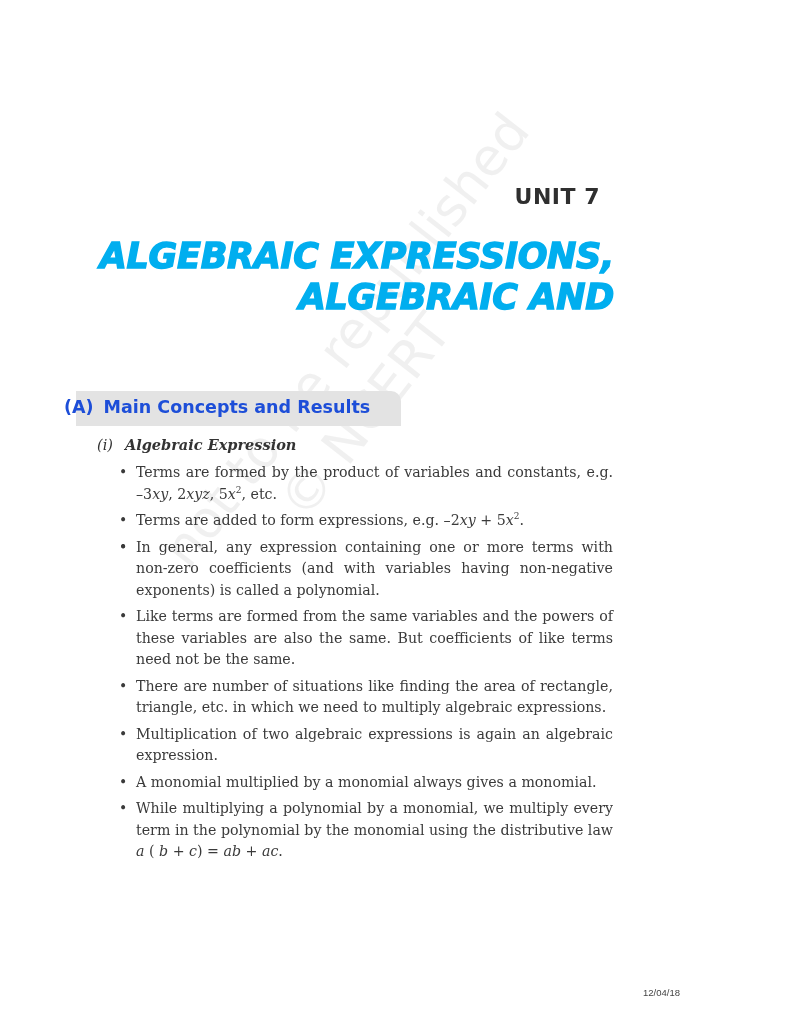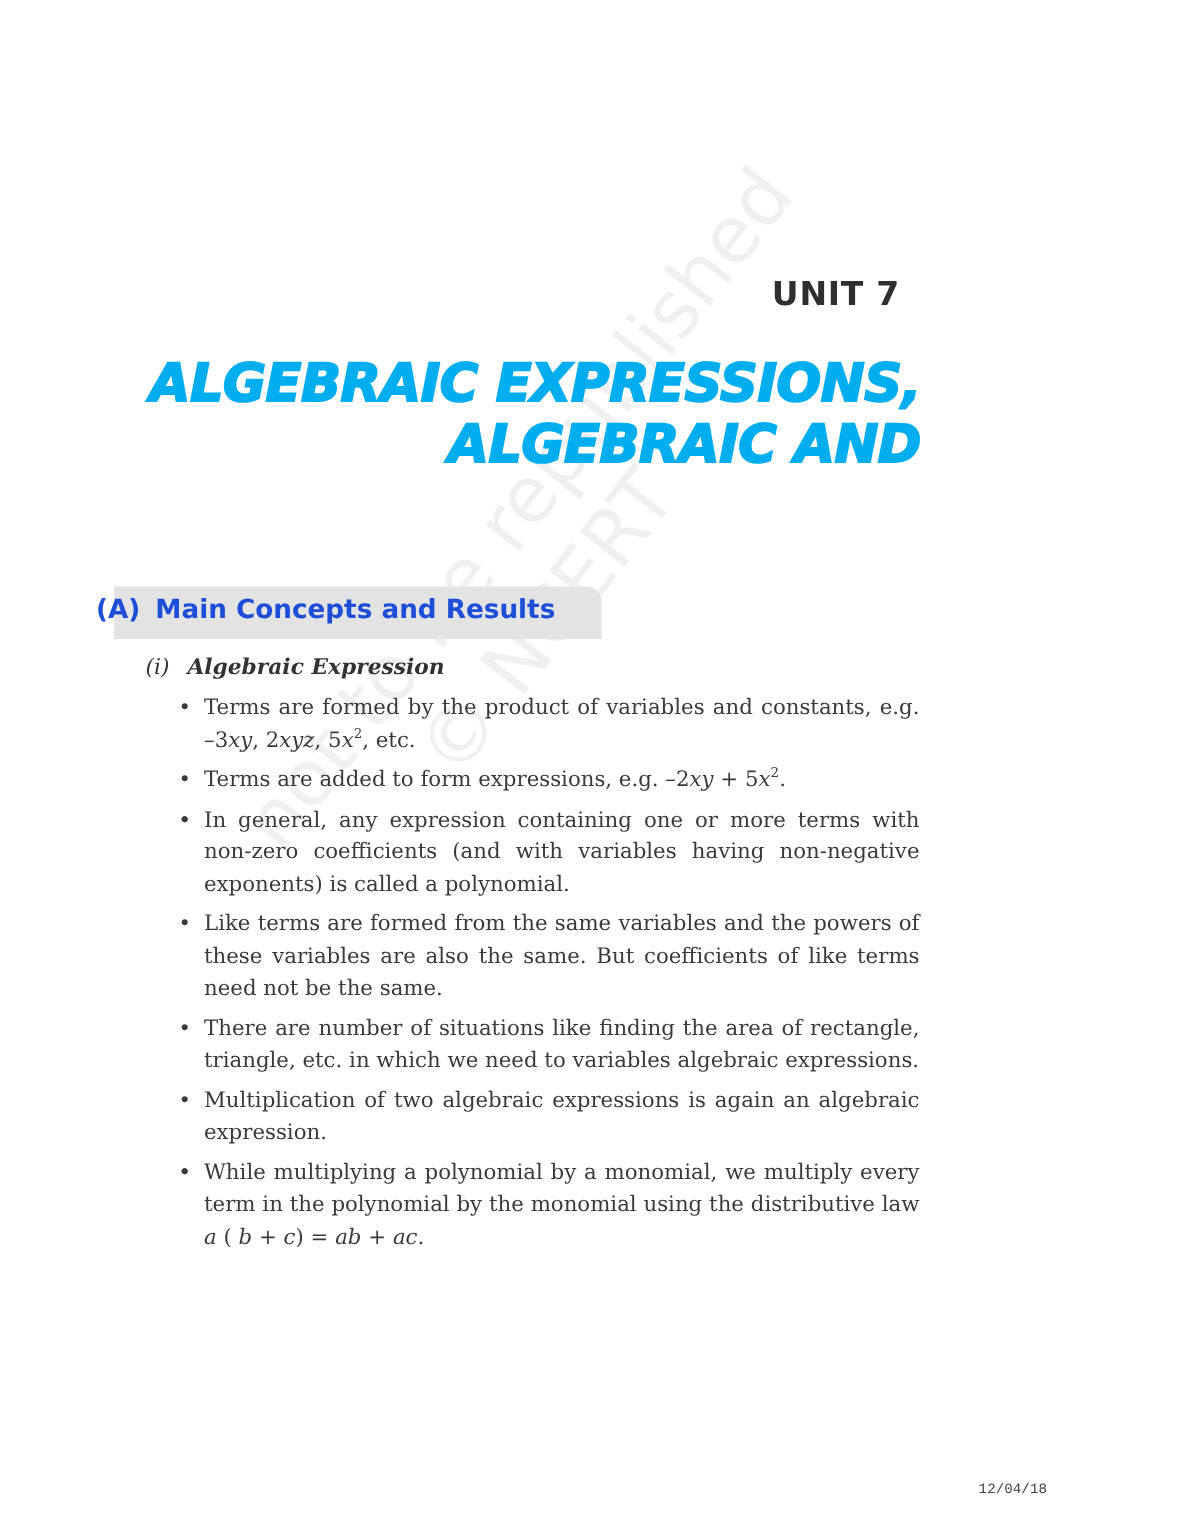--- a/index.html
+++ b/index.html
@@ -47,22 +47,22 @@
   }
   .it { font-style: italic; }
   sup { font-size: 9px; line-height: 0; }
   .watermark {
     position: absolute; left: 150px; top: 540px; transform: rotate(-52deg);
     transform-origin: left top; font-family: "DejaVu Sans", sans-serif;
     font-size: 52px; color: rgba(200,200,200,0.28); white-space: nowrap;
     pointer-events: none; line-height: 62px;
   }
   .date {
-    position: absolute; right: 88px; top: 987px;
-    font-family: Liberation Mono, monospace; font-size: 9.5px; color: #444;
+    position: absolute; right: 106px; top: 987px;
+    font-family: Liberation Sans, sans-serif; font-size: 9.5px; color: #444;
   }
 </style>
 </head>
 <body>
 
 <div class="watermark">
   <div>not to be republished</div>
   <div style="padding-left:110px;">© NCERT</div>
 </div>
 
@@ -81,19 +81,19 @@
 <div class="subhead">
   <span class="num">(i)</span><span class="ttl">Algebraic Expression</span>
 </div>
 
 <ul class="bullets">
   <li><span class="dot">•</span><span>Terms are formed by the product of variables and constants, e.g. –3<span class="it">xy</span>, 2<span class="it">xyz</span>, 5<span class="it">x</span><sup>2</sup>, etc.</span></li>
   <li><span class="dot">•</span><span>Terms are added to form expressions, e.g. –2<span class="it">xy</span> + 5<span class="it">x</span><sup>2</sup>.</span></li>
   <li><span class="dot">•</span></li>
   <li><span class="dot">•</span><span>In general, any expression containing one or more terms with non-zero coefficients (and with variables having non-negative exponents) is called a polynomial.</span></li>
   <li><span class="dot">•</span><span>Like terms are formed from the same variables and the powers of these variables are also the same. But coefficients of like terms need not be the same.</span></li>
-  <li><span class="dot">•</span><span>There are number of situations like finding the area of rectangle, triangle, etc. in which we need to variables algebraic expressions.</span></li>
+  <li><span class="dot">•</span><span>There are number of situations like finding the area of rectangle, triangle, etc. in which we need to multiply algebraic expressions.</span></li>
   <li><span class="dot">•</span><span>Multiplication of two algebraic expressions is again an algebraic expression.</span></li>
-  <li><span class="dot">•</span></li>
+  <li><span class="dot">•</span><span>A monomial multiplied by a monomial always gives a monomial.</span></li>
   <li><span class="dot">•</span><span>While multiplying a polynomial by a monomial, we multiply every term in the polynomial by the monomial using the distributive law <span class="it">a</span> ( <span class="it">b</span> + <span class="it">c</span>) = <span class="it">ab</span> + <span class="it">ac</span>.</span></li>
 </ul>
 
 <div class="date">12/04/18</div>
 
 </body></html>

